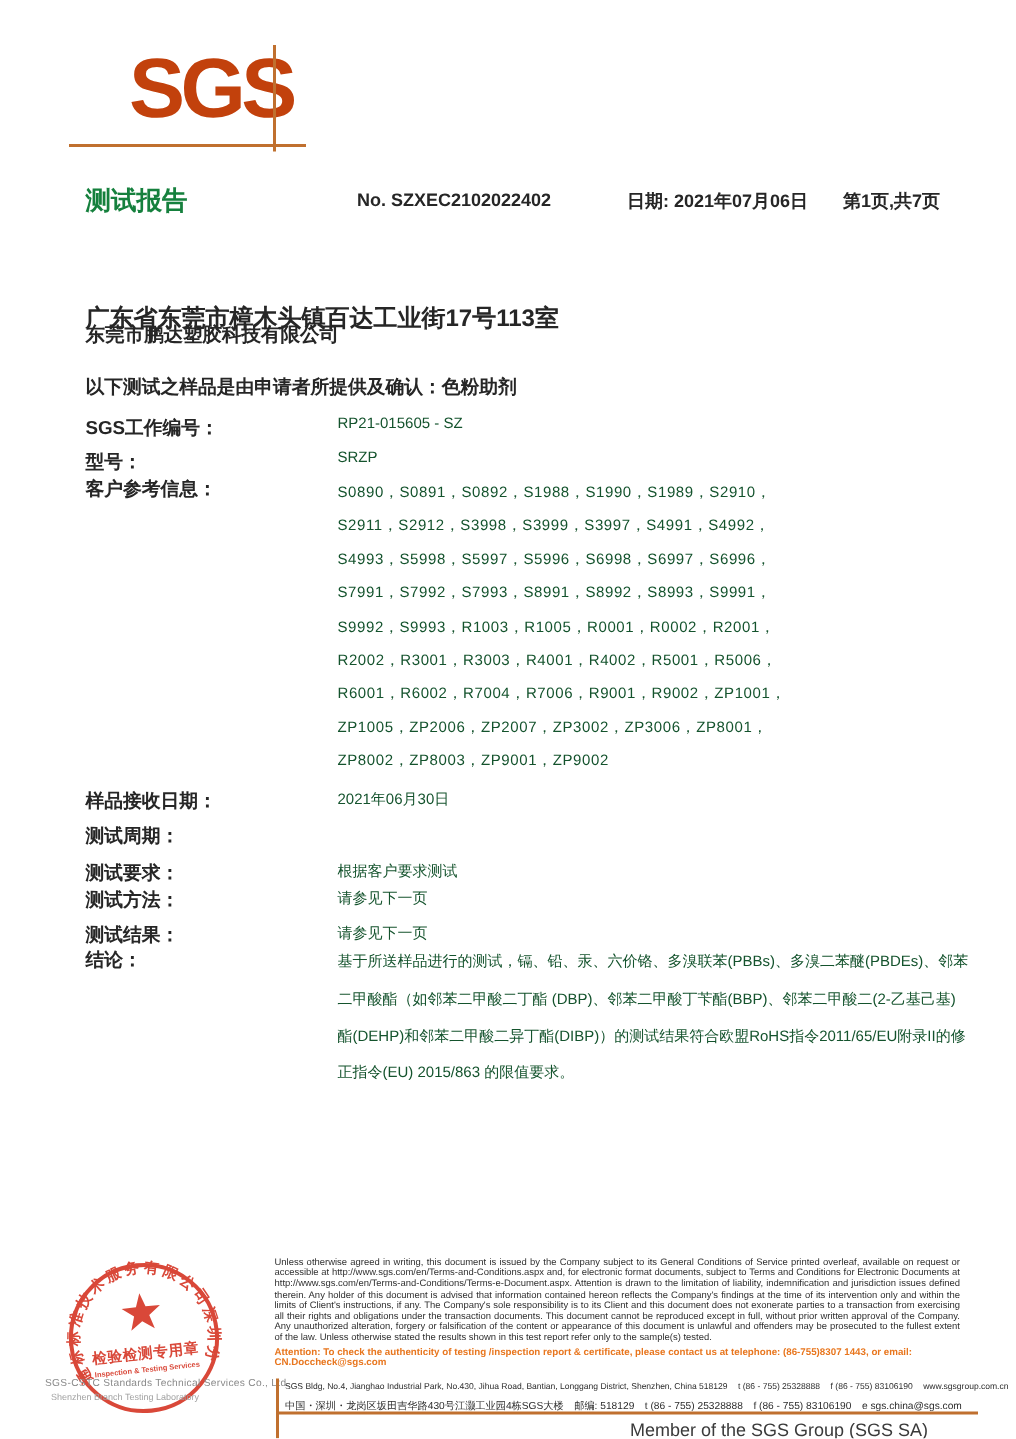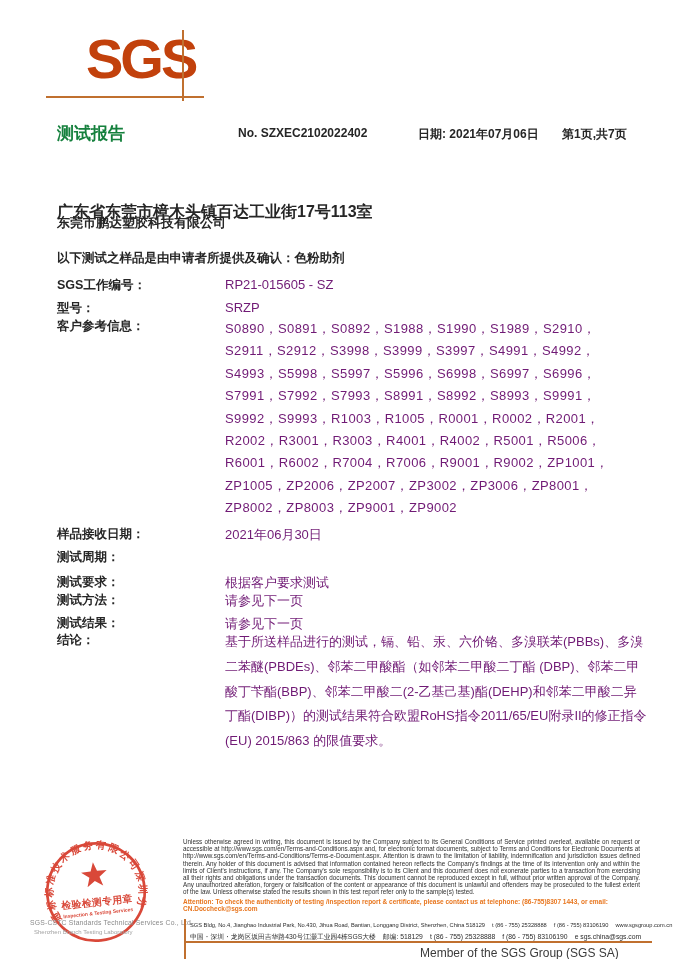--- a/index.html
+++ b/index.html
@@ -18,21 +18,21 @@
   .report-no    { position:absolute; left:238px; top:126px; font-size:12px; font-weight:600; }
   .report-date  { position:absolute; left:418px; top:126px; font-size:12px; font-weight:600; }
   .report-page  { position:absolute; left:562px; top:126px; font-size:12px; font-weight:600; }
 
   .applicant-name { position:absolute; left:57px; top:176px; font-size:13px; font-weight:600;margin-top:38px; }
   .applicant-addr { position:absolute; left:57px; top:202px; font-size:16px; font-weight:600; }
 
   .statement { position:absolute; left:57px; top:250px; font-size:12.5px; font-weight:600;text-align:right; }
 
   .lbl { position:absolute; left:57px;  font-size:12.5px; font-weight:600; color:#262626;text-align:right; }
-  .val { position:absolute; left:225px; font-size:13px; color:#701a75; }
+  .val { position:absolute; left:225px; font-size:10px; color:#14532d; }
   .client-ref-value { white-space:pre-line; line-height:22.4px; letter-spacing:0.4px; }
   .conclusion-value { width:422px; line-height:24.8px; }
 
   
   .stamp { position:absolute; left:38px; top:834px; opacity:0.88; transform:rotate(-6deg); }
   .footer-co1 { position:absolute; left:30px; top:919px; font-size:6.8px; color:#8a8a8a; letter-spacing:0.2px; }
   .footer-co2 { position:absolute; left:34px; top:929px; font-size:6px;  color:#a2a2a2; }
 
   .smallprint { position:absolute; left:183px; top:838px; width:457px; font-size:6.3px;
                 line-height:7.2px; color:#303030; text-align:justify; }

